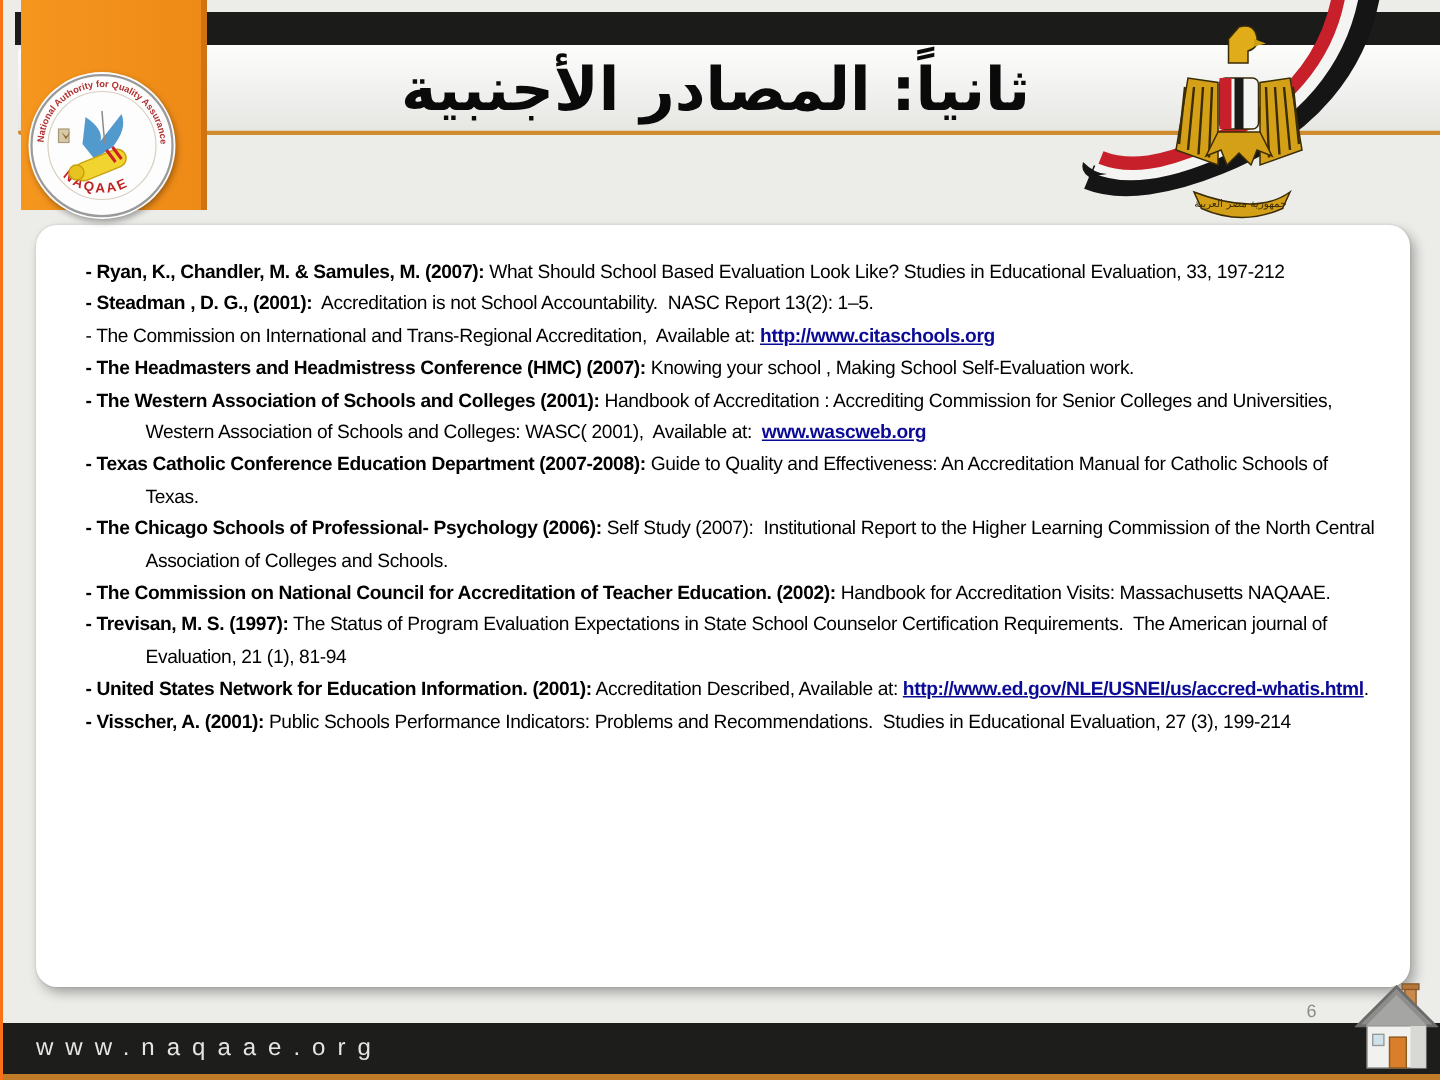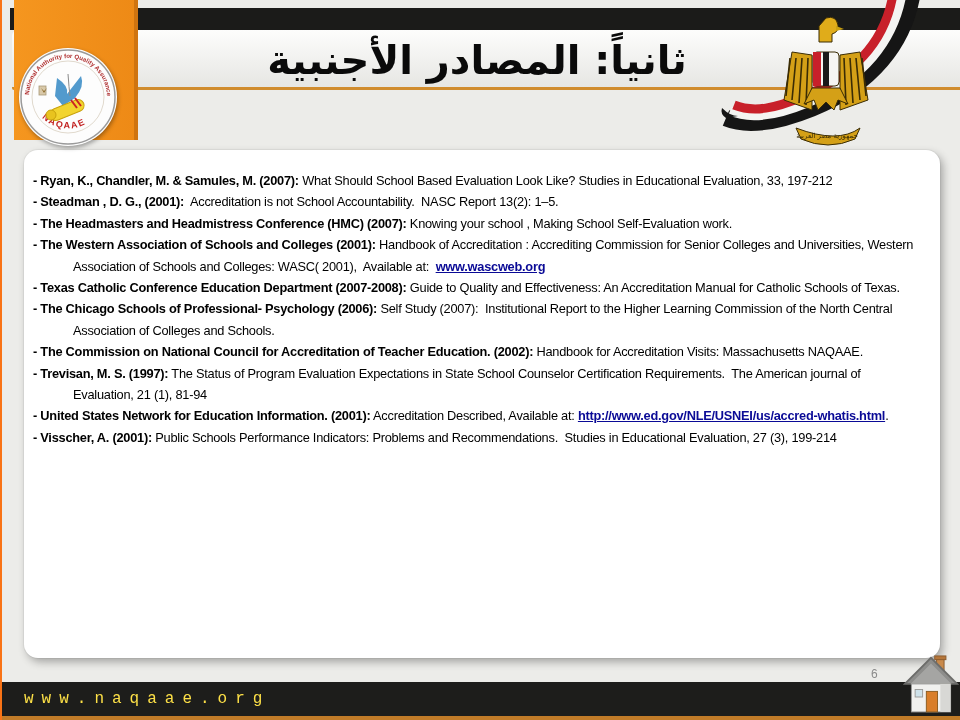--- a/index.html
+++ b/index.html
@@ -26,31 +26,31 @@
   .logo-seal { position:absolute; left:17px; top:48px; width:98px; height:98px; z-index:7;
                border-radius:50%; background:#fdfdfd; box-shadow:1px 2px 4px rgba(0,0,0,.35); }
 
   
   .emblem { position:absolute; left:712px; top:0; width:248px; height:150px; z-index:6; }
 
   
   .panel { position:absolute; left:22px; top:150px; width:916px; height:508px;
            background:#ffffff; border-radius:14px;
            box-shadow:3px 4px 8px rgba(0,0,0,.30), 0 0 0 1px #e2e2df; }
-  .refs { position:absolute; left:0; top:20px; width:100%; padding:0 18px 0 49px; }
+  .refs { position:absolute; left:0; top:20px; width:100%; padding:0 18px 0 73px; }
   .ref { font-size:12.8px; line-height:21.4px; color:#000; letter-spacing:-0.25px;
          text-indent:-40px; white-space:pre-wrap; }
   .ref .b { font-weight:700; }
   .ref .r { font-weight:400; }
   .ref a.l { color:#0a0a96; font-weight:700; text-decoration:underline; }
 
   
   .footer-bar { position:absolute; left:0; right:0; top:682px; height:35px; background:#1d1d1b; }
   .footer-url { position:absolute; left:22px; top:8px; font-size:16px; letter-spacing:8px;
-                color:#fde047; font-family:Liberation Mono, monospace; }
+                color:#e5e5e5; font-family:Liberation Sans, sans-serif; }
   .bottom-line { position:absolute; left:0; right:0; top:716px; height:4px; background:#c07b28; }
 
   .page-number { position:absolute; left:869px; top:667px; font-size:12px; color:#8a8a8a; z-index:8; }
   .home-icon { position:absolute; left:901px; top:650px; width:56px; height:66px; z-index:9; }
 </style>
 </head>
 <body>
 
 <div id="slide">
 
@@ -112,20 +112,21 @@
         <path d="M82,128 q42,16 64,0 l-5,11 q-27,12 -54,0 z" fill="#d4a017" stroke="#3a2c05" stroke-width="1"></path>
         <text x="113" y="138" font-size="7" text-anchor="middle" fill="#3a2c05" font-family="DejaVu Sans, sans-serif">جمهورية مصر العربية</text>
       </g>
     </svg>
   </div>
 
   <div class="panel">
     <div class="refs">
         <p class="ref"><span class="b">- Ryan, K., Chandler, M. &amp; Samules, M. (2007):</span><span class="r"> What Should School Based Evaluation Look Like? Studies in Educational Evaluation, 33, 197-212</span></p>
         <p class="ref"><span class="b">- Steadman , D. G., (2001):</span><span class="r">  Accreditation is not School Accountability.  NASC Report 13(2): 1–5.</span></p>
+        <p class="ref"><span class="r">- The Commission on International and Trans-Regional Accreditation,  Available at: </span><a class="l" href="#">http://www.citaschools.org</a></p>
         <p class="ref"><span class="b">- The Headmasters and Headmistress Conference (HMC) (2007):</span><span class="r"> Knowing your school , Making School Self-Evaluation work.</span></p>
         <p class="ref"><span class="b">- The Western Association of Schools and Colleges (2001):</span><span class="r"> Handbook of Accreditation : Accrediting Commission for Senior Colleges and Universities, Western Association of Schools and Colleges: WASC( 2001),  Available at:  </span><a class="l" href="#">www.wascweb.org</a></p>
         <p class="ref"><span class="b">- Texas Catholic Conference Education Department (2007-2008):</span><span class="r"> Guide to Quality and Effectiveness: An Accreditation Manual for Catholic Schools of Texas.</span></p>
         <p class="ref"><span class="b">- The Chicago Schools of Professional- Psychology (2006):</span><span class="r"> Self Study (2007):  Institutional Report to the Higher Learning Commission of the North Central Association of Colleges and Schools.</span></p>
         <p class="ref"><span class="b">- The Commission on National Council for Accreditation of Teacher Education. (2002):</span><span class="r"> Handbook for Accreditation Visits: Massachusetts NAQAAE.</span></p>
         <p class="ref"><span class="b">- Trevisan, M. S. (1997):</span><span class="r"> The Status of Program Evaluation Expectations in State School Counselor Certification Requirements.  The American journal of Evaluation, 21 (1), 81-94</span></p>
         <p class="ref"><span class="b">- United States Network for Education Information. (2001):</span><span class="r"> Accreditation Described, Available at: </span><a class="l" href="#">http://www.ed.gov/NLE/USNEI/us/accred-whatis.html</a><span class="r">.</span></p>
         <p class="ref"><span class="b">- Visscher, A. (2001):</span><span class="r"> Public Schools Performance Indicators: Problems and Recommendations.  Studies in Educational Evaluation, 27 (3), 199-214</span></p>
       </div>
   </div>

